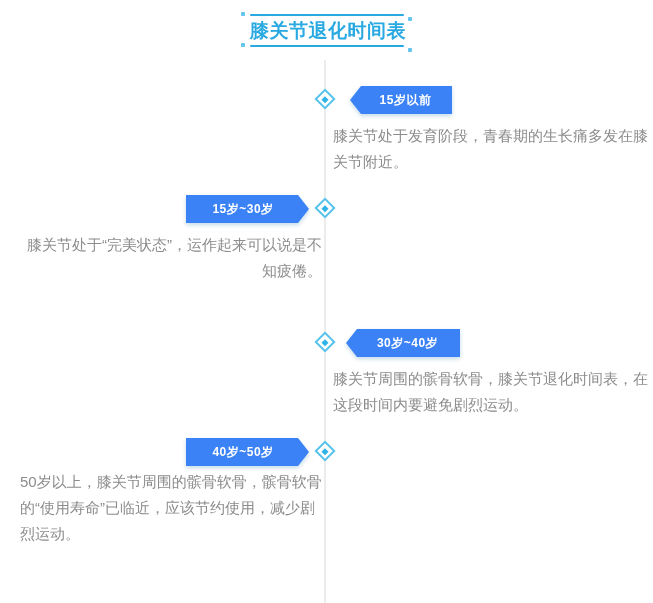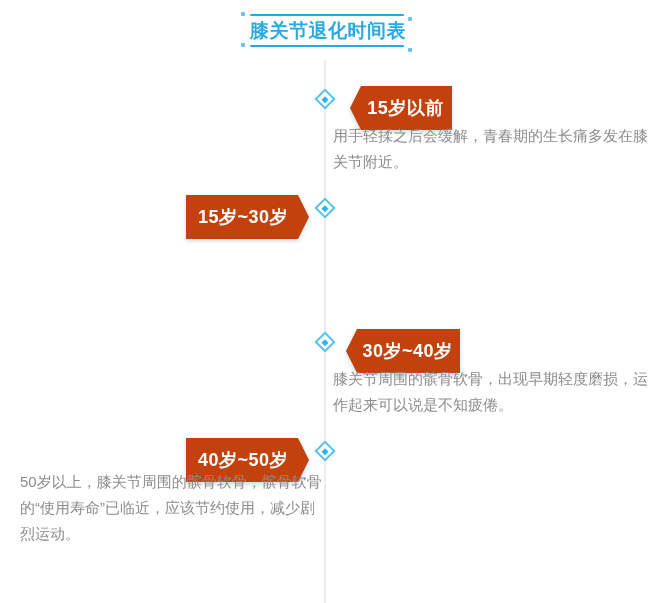--- a/index.html
+++ b/index.html
@@ -69,24 +69,24 @@
     transform: translate(-50%, -50%);
   }
 
   
   .label-wrap {
     position: absolute;
     filter: drop-shadow(0 2px 2px rgba(120, 170, 200, 0.45));
   }
   .age-label {
     width: 100%;
-    height: 44px;
-    background: #c2410c;
+    height: 28px;
+    background: #3b82f6;
     color: #ffffff;
-    font-size: 18px;
+    font-size: 12px;
     font-weight: bold;
     display: flex;
     align-items: center;
     justify-content: center;
     letter-spacing: 0.5px;
   }
   .point-left {
     clip-path: polygon(0 50%, 11px 0, 100% 0, 100% 100%, 11px 100%);
     padding-left: 9px;
   }
@@ -131,32 +131,35 @@
       <div class="inner"></div>
     </div>
   <div class="diamond" style="left:325px; top:451px;">
       <div class="inner"></div>
     </div>
 
   <div class="label-wrap" style="left:350px; top:86px; width:93px;">
     <div class="age-label point-left">15岁以前</div>
   </div>
   <div class="desc align-left" style="left:333px; top:123px; width:316px;">
-    <p>用手轻揉之后会缓解，青春期的生长痛多发在膝关节附近。</p>
+    <p>膝关节处于发育阶段，青春期的生长痛多发在膝关节附近。</p>
   </div>
 
   <div class="label-wrap" style="left:186px; top:195px; width:114px;">
     <div class="age-label point-right">15岁~30岁</div>
+  </div>
+  <div class="desc align-right" style="left:20px; top:232px; width:302px;">
+    <p>膝关节处于“完美状态”，运作起来可以说是不知疲倦。</p>
   </div>
 
   <div class="label-wrap" style="left:346px; top:329px; width:105px;">
     <div class="age-label point-left">30岁~40岁</div>
   </div>
   <div class="desc align-left" style="left:333px; top:366px; width:316px;">
-    <p>膝关节周围的髌骨软骨，出现早期轻度磨损，运作起来可以说是不知疲倦。</p>
+    <p>膝关节周围的髌骨软骨，膝关节退化时间表，在这段时间内要避免剧烈运动。</p>
   </div>
 
   <div class="label-wrap" style="left:186px; top:438px; width:114px;">
     <div class="age-label point-right">40岁~50岁</div>
   </div>
   <div class="desc align-left" style="left:20px; top:469px; width:303px;">
     <p>50岁以上，膝关节周围的髌骨软骨，髌骨软骨的“使用寿命”已临近，应该节约使用，减少剧烈运动。</p>
   </div>
 
 </div>

